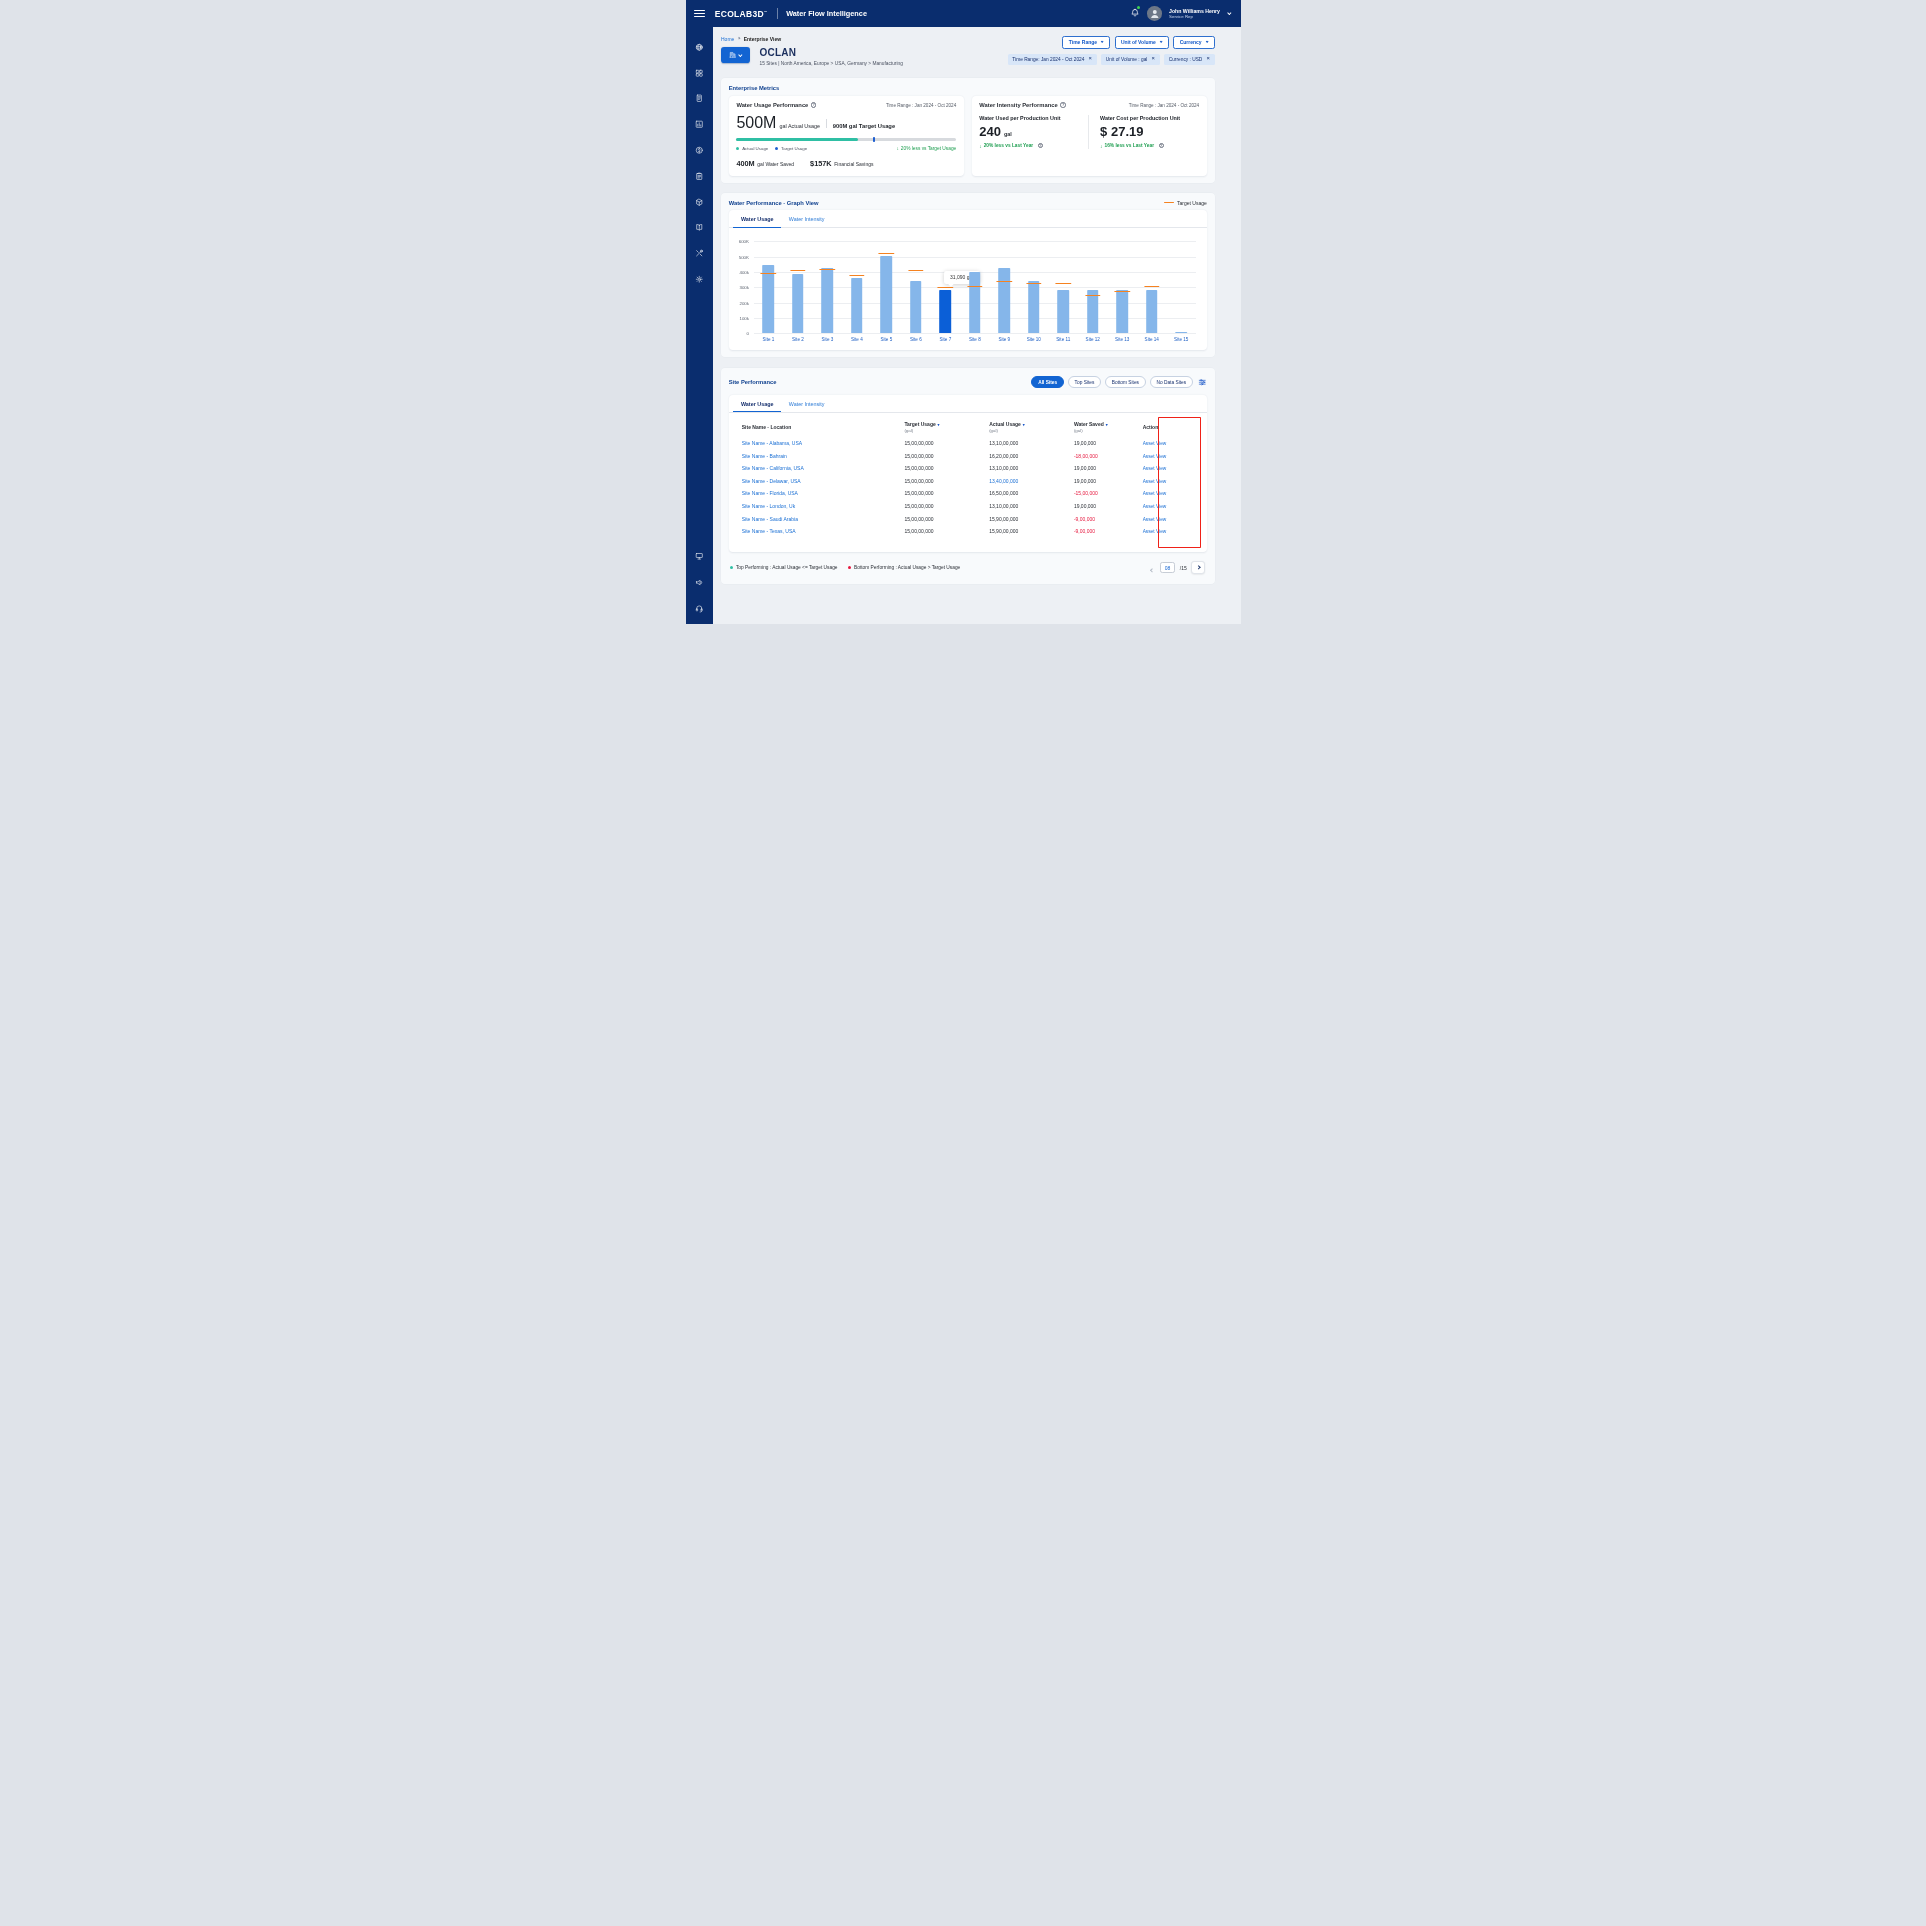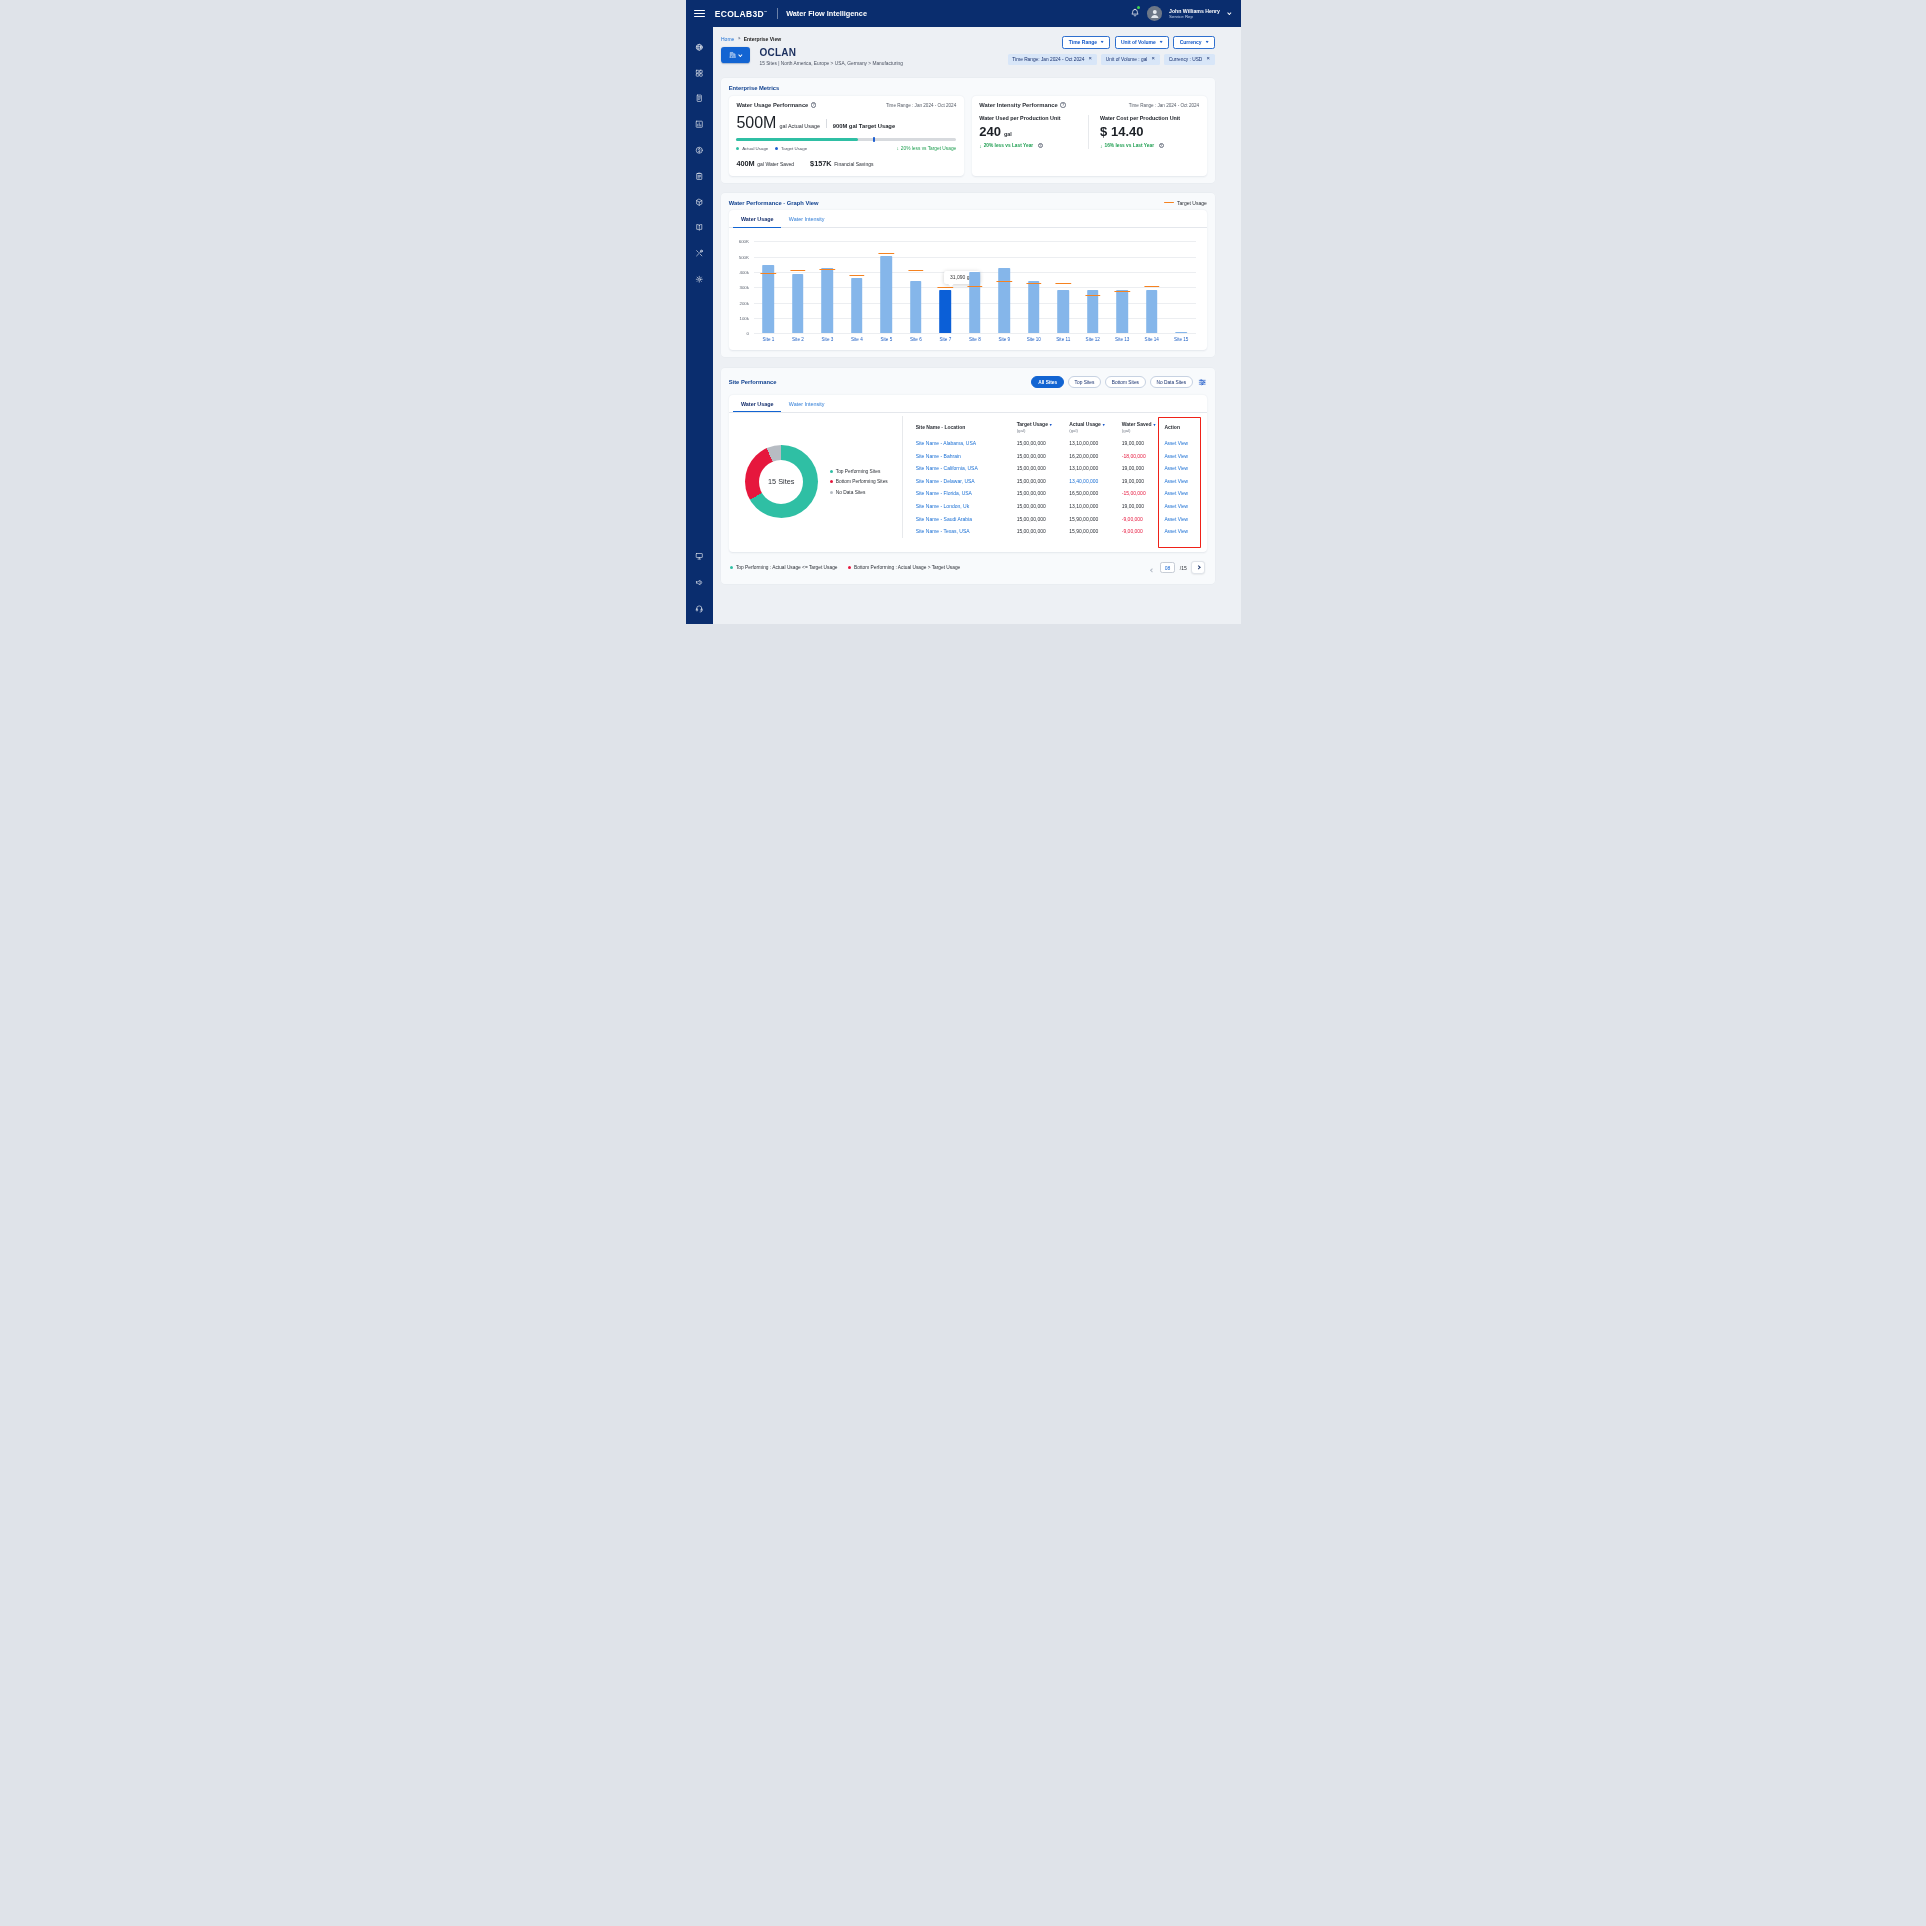--- a/index.html
+++ b/index.html
@@ -412,21 +412,21 @@
           <div class="int-cols">
               <div class="int-col"><div class="int-label">Water Used per Production Unit</div><div class="int-value">
                   <span class="big">240</span>
                   <span class="int-unit">gal</span>
                 </div><div class="delta">
                   <i class="dar"></i>
                   <span>20% less vs Last Year</span>
                   <span class="info"></span>
                 </div></div>
               <div class="int-col"><div class="int-label">Water Cost per Production Unit</div><div class="int-value">
-                  <span class="big">$ 14.40</span>
+                  <span class="big">$ 27.19</span>
                 </div><div class="delta">
                   <i class="dar"></i>
                   <span>16% less vs Last Year</span>
                   <span class="info"></span>
                 </div></div>
             </div>
         </div>
 
       </div>
     </section>
@@ -564,30 +564,20 @@
           </span>
         </button>
       </div>
 
       <div class="card site-card">
         <div class="tabs">
             <div class="tab active">Water Usage</div>
             <div class="tab">Water Intensity</div>
           </div>
         <div class="site-body">
-          <div class="donut-block">
-            <div class="donut" style="background: conic-gradient(rgb(47, 191, 164) 0deg, rgb(47, 191, 164) 240deg, rgb(230, 23, 61) 240deg, rgb(230, 23, 61) 336deg, rgb(183, 188, 195) 336deg, rgb(183, 188, 195) 360deg);">
-              <div class="donut-center">15 Sites</div>
-            </div>
-            <div class="donut-legend">
-                <div class="lg-item"><i class="dot" style="background:#2fbfa4"></i>Top Performing Sites</div>
-                <div class="lg-item"><i class="dot" style="background:#e6173d"></i>Bottom Performing Sites</div>
-                <div class="lg-item"><i class="dot" style="background:#b7bcc3"></i>No Data Sites</div>
-              </div>
-          </div>
           <div class="table-block">
             <div class="table-wrap">
               <table>
                 <thead>
                     <tr>
                       <th>
                         <span class="th-l">Site Name - Location</span>
                       </th>
                       <th>
                         <span class="th-l">Target Usage<i class="caret">▾</i></span>

